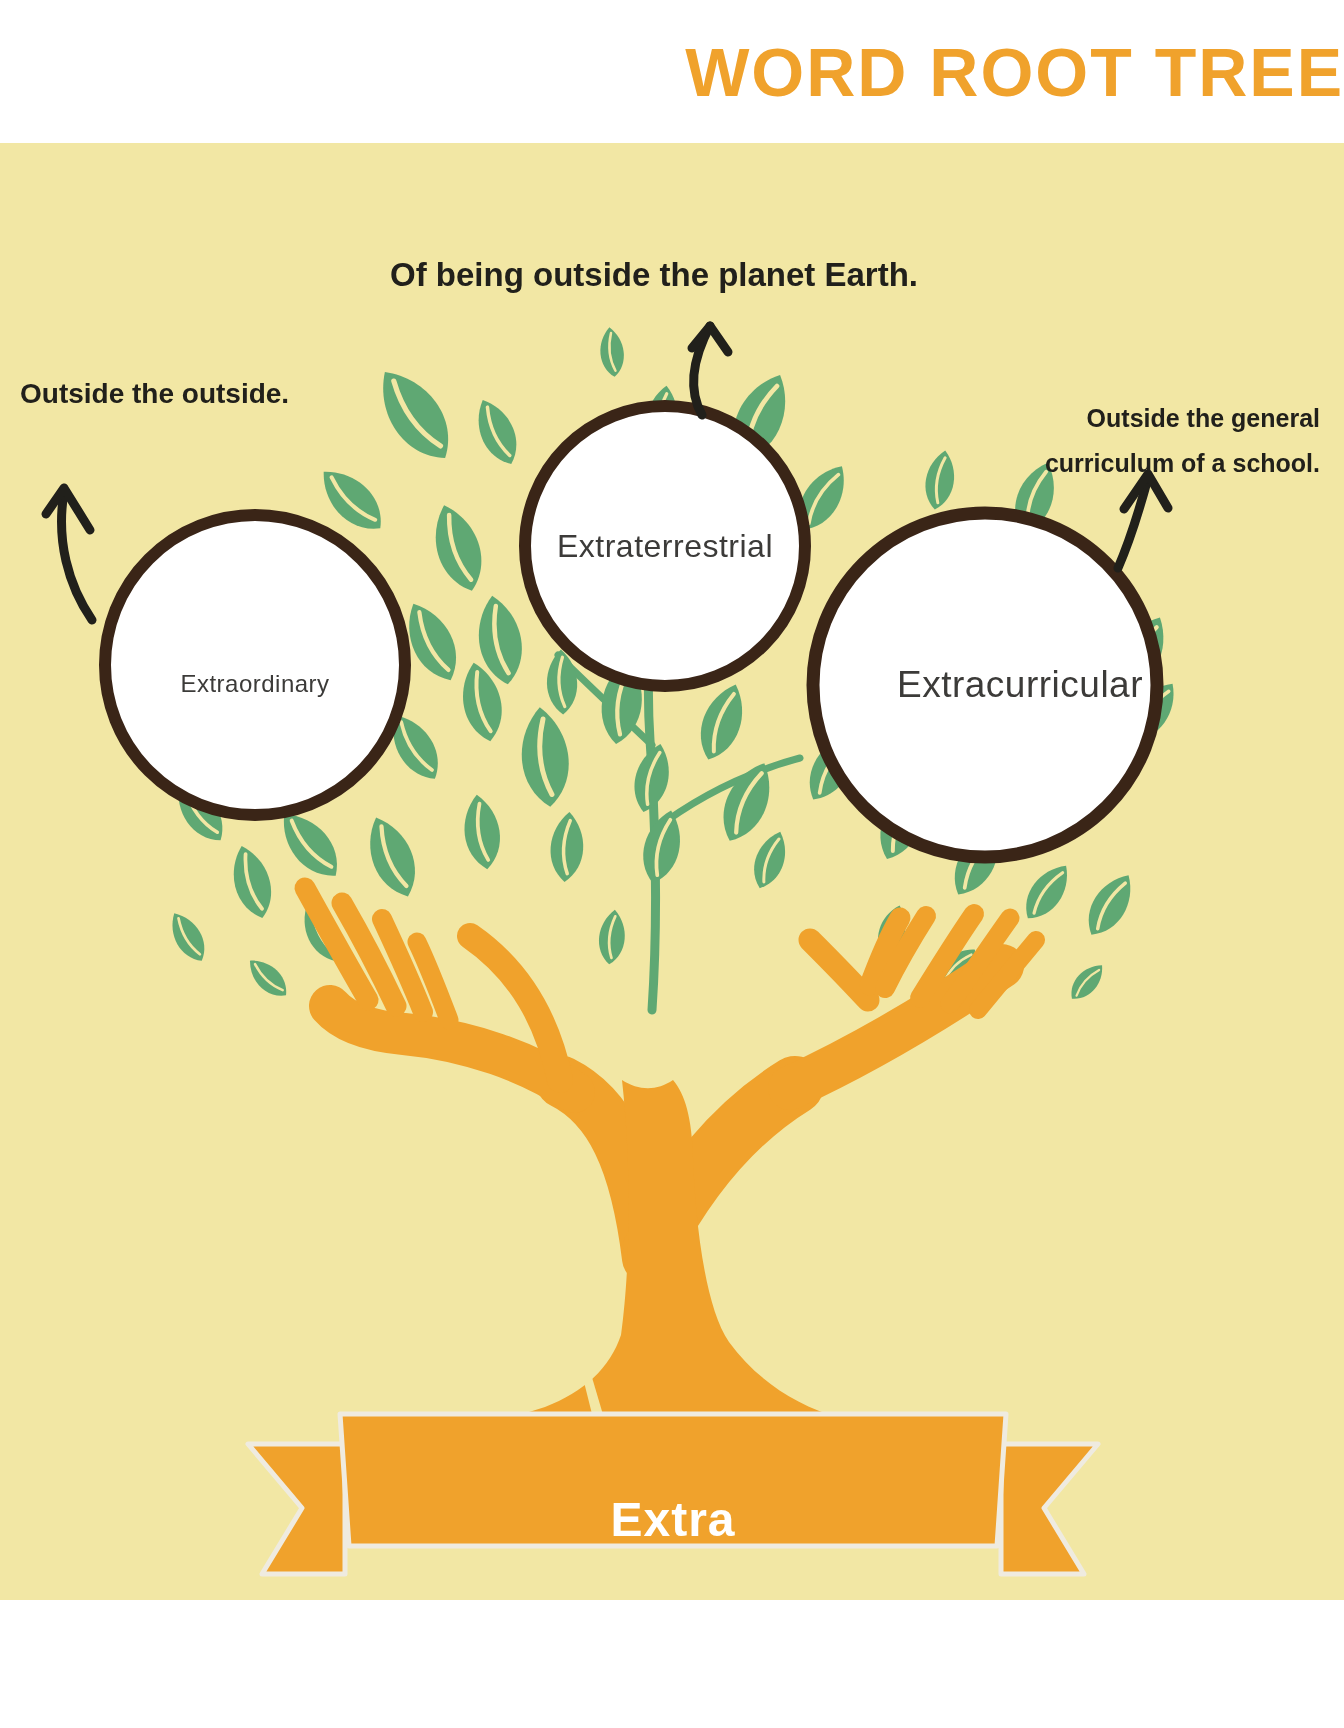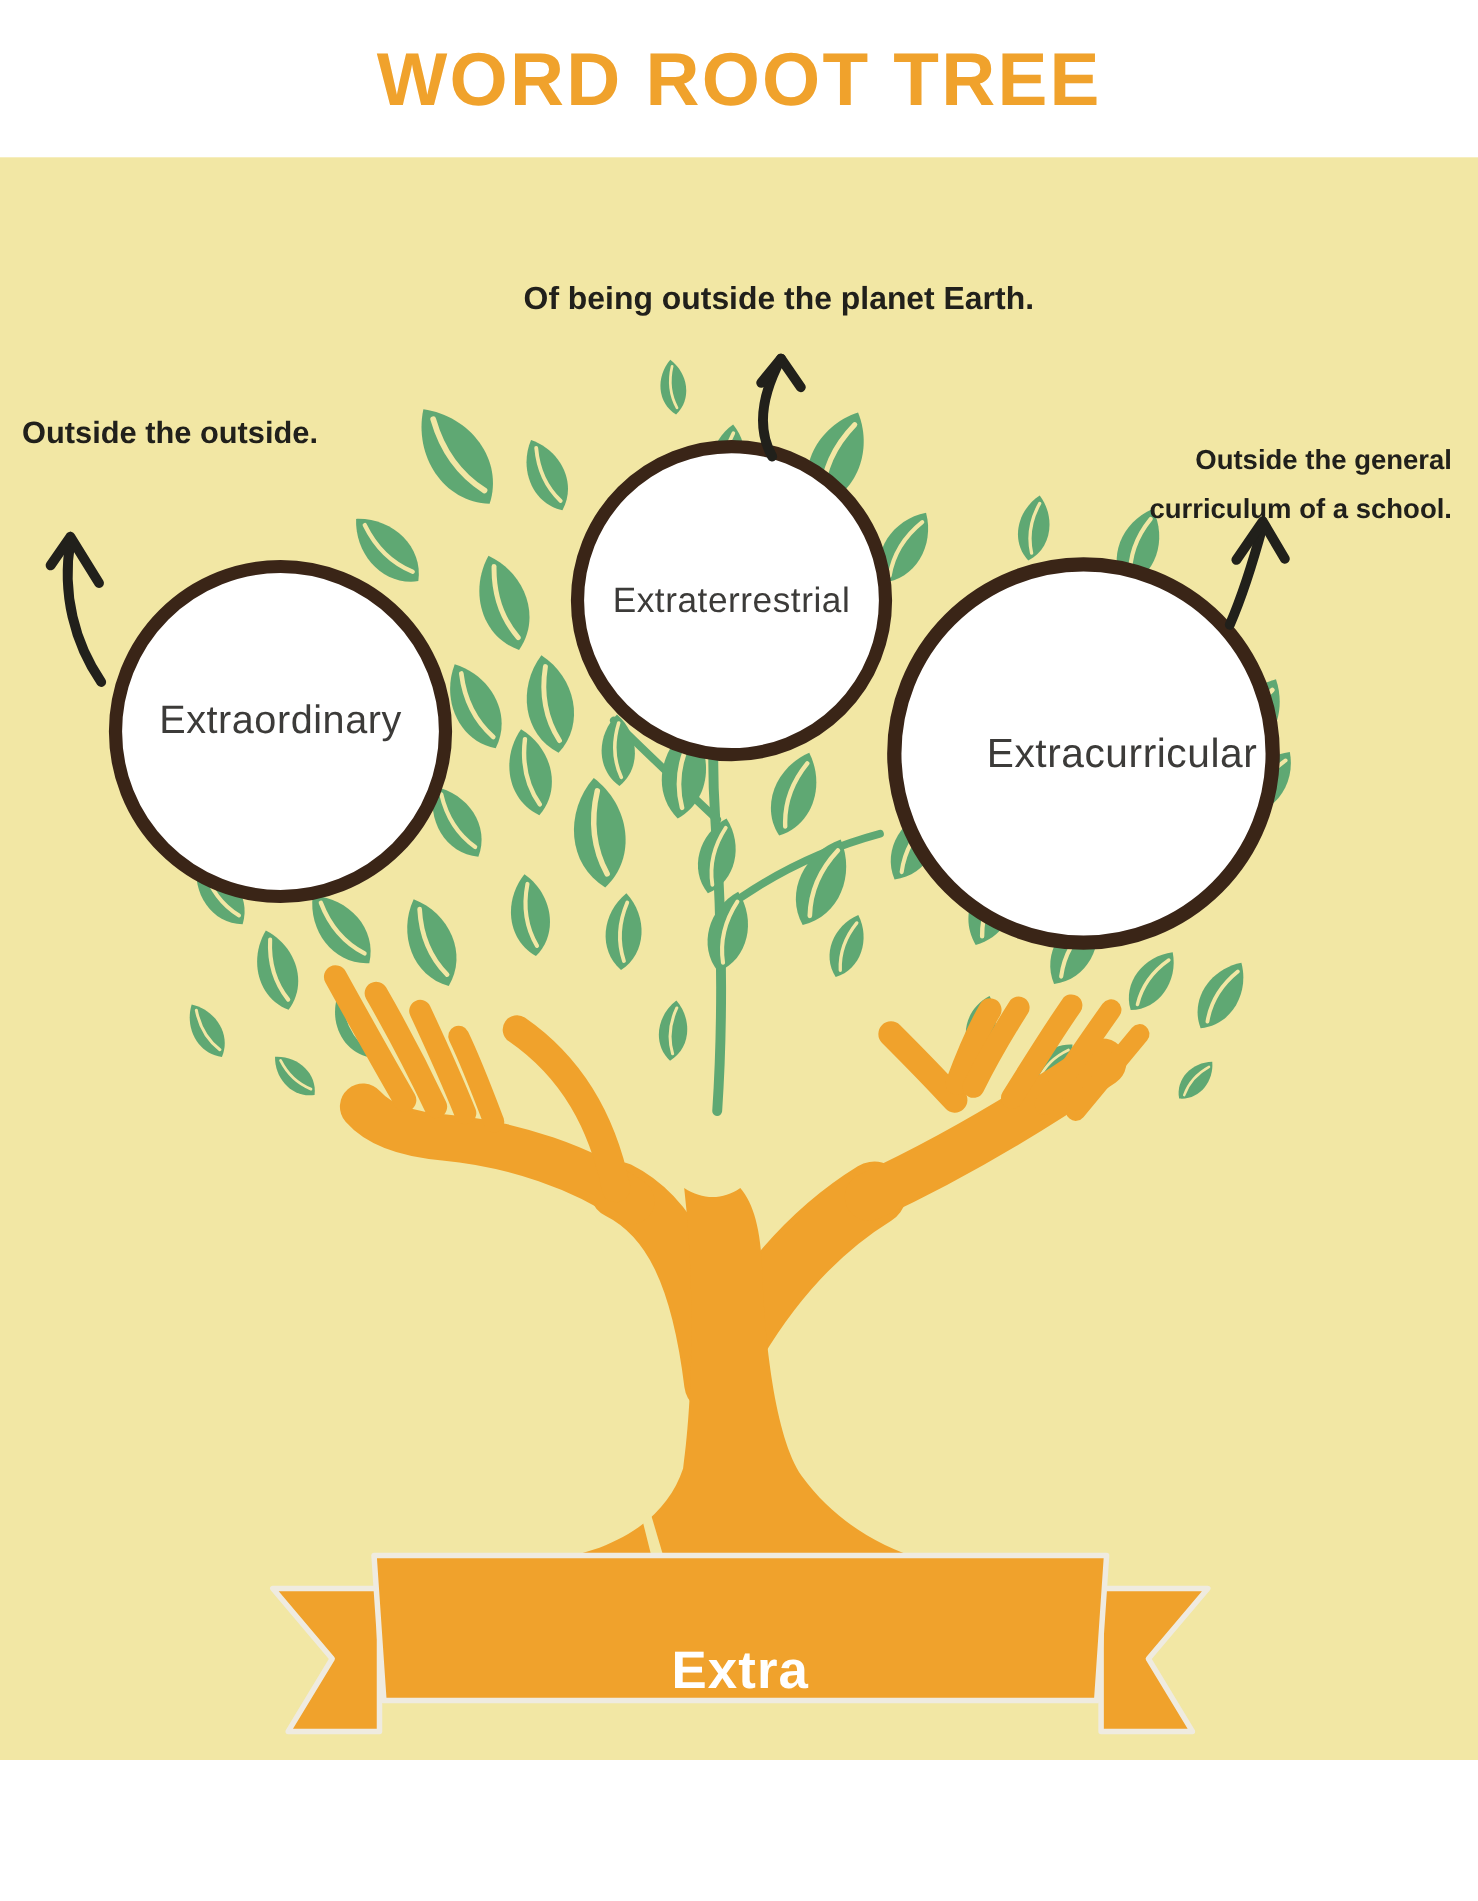--- a/index.html
+++ b/index.html
@@ -5,40 +5,40 @@
   :root{
     --c-background:#F2E7A4; --c-orange:#F0A22C; --c-leaf-green:#5FA873;
     --c-circle-border:#3A2517; --c-text-dark:#21201B; --c-white:#FFFFFF;
     --c-wordpandit-green:#5CBE7E; --c-learning-green:#A4C23E;
     --c-learning-brown:#5A3A22; --c-banner-outline:#EFEBE0; --c-word-text:#3C3B39;
   }
   *{margin:0;padding:0;box-sizing:border-box;}
   body{font-family:"Liberation Sans","DejaVu Sans",sans-serif;background:#fff;}
   .stage{position:relative;width:1344px;height:1728px;overflow:hidden;background:var(--c-background);}
   .header{position:absolute;left:0;top:0;width:1344px;height:143px;background:var(--c-white);
-          display:flex;align-items:center;justify-content:center;}
+          display:flex;align-items:center;justify-content:flex-end;}
   .title{color:var(--c-orange);font-size:68px;font-weight:800;letter-spacing:2px;}
   .scene{position:absolute;left:0;top:0;width:1344px;height:1728px;pointer-events:none;}
   .leaf-body{fill:var(--c-leaf-green);}
   .leaf-vein{fill:none;stroke:var(--c-background);stroke-width:5;stroke-linecap:round;}
   .stem{fill:none;stroke:var(--c-leaf-green);stroke-linecap:round;}
   .hand{fill:none;stroke:var(--c-orange);stroke-linecap:round;}
   .trunk{fill:var(--c-orange);}
   .slit{fill:var(--c-background);}
   .banner-shape{fill:var(--c-orange);stroke:var(--c-banner-outline);stroke-width:5;stroke-linejoin:round;}
   .word-circle{fill:var(--c-white);stroke:var(--c-circle-border);}
   .arrow{fill:none;stroke:var(--c-text-dark);stroke-width:9;stroke-linecap:round;stroke-linejoin:round;}
   .overlay{position:absolute;white-space:nowrap;}
   .definition{color:var(--c-text-dark);font-weight:700;}
   .def-1{left:20px;top:378px;font-size:28px;}
-  .def-2{left:390px;top:256px;width:550px;text-align:right;font-size:29px;}
+  .def-2{left:390px;top:256px;width:550px;text-align:left;font-size:33px;}
   .def-3{left:960px;top:396px;width:360px;text-align:right;font-size:25px;
          line-height:45px;white-space:normal;}
   .circle-word{transform:translate(-50%,-50%);color:var(--c-word-text);font-weight:400;letter-spacing:0.5px;}
-  .word-1{left:255px;top:654px;font-size:36px;}
+  .word-1{left:255px;top:684px;font-size:24px;}
   .word-2{left:665px;top:546px;font-size:32px;}
   .word-3{left:1020px;top:685px;font-size:37px;}
   .banner-word{left:673px;top:1519px;transform:translate(-50%,-50%);
                color:var(--c-white);font-size:48px;font-weight:700;letter-spacing:1px;}
   .footer{position:absolute;left:0;top:1600px;width:1344px;height:128px;background:var(--c-white);}
 </style>
 </head>
 <body>
 
 <div class="stage">

